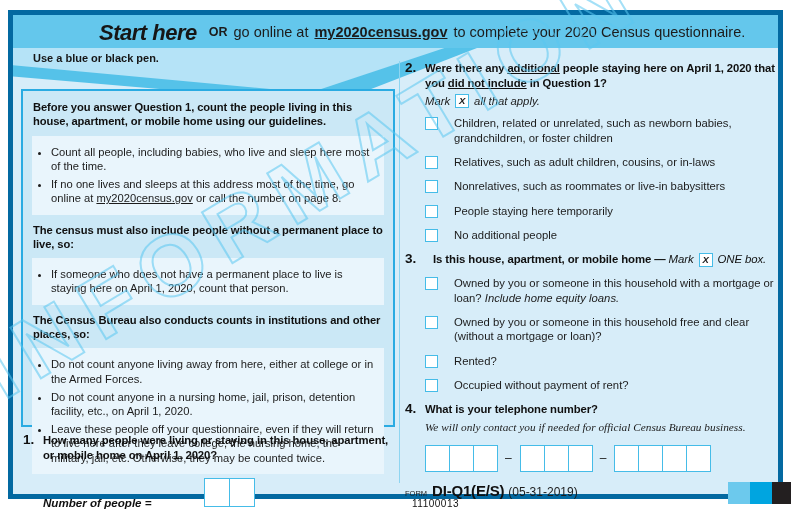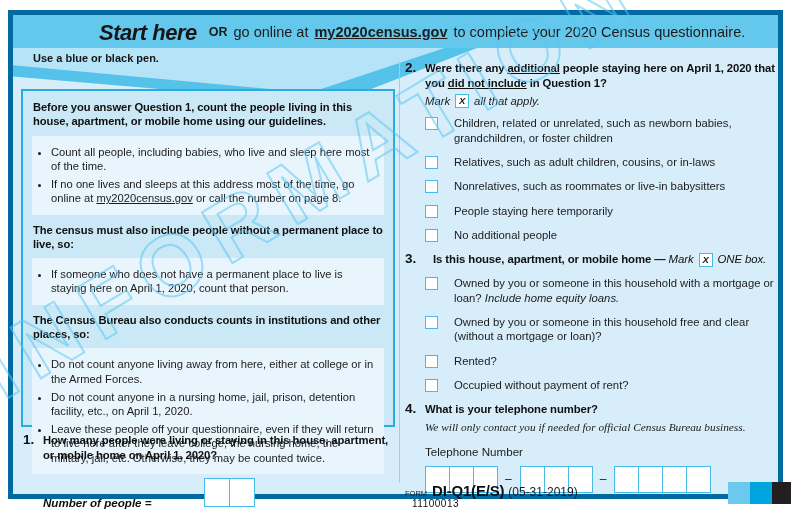--- a/index.html
+++ b/index.html
@@ -218,21 +218,20 @@
     <div class="opt">
       <span class="chk"></span>
       <span class="opt-label"><span>Occupied without payment of rent?</span><span class="i"></span></span>
     </div>
 
     <div class="qrow">
       <span class="qnum">4.</span>
       <span class="qtitle">What is your telephone number?</span>
     </div>
     <div class="q4note">We will only contact you if needed for official Census Bureau business.</div>
-    <div class="tel-label">Telephone Number</div>
     <div class="phone">
       <span class="cells">
         <span class="cell"></span>
           <span class="cell"></span>
           <span class="cell"></span>
       </span>
       <span class="dash">–</span>
       <span class="cells">
         <span class="cell"></span>
           <span class="cell"></span>

